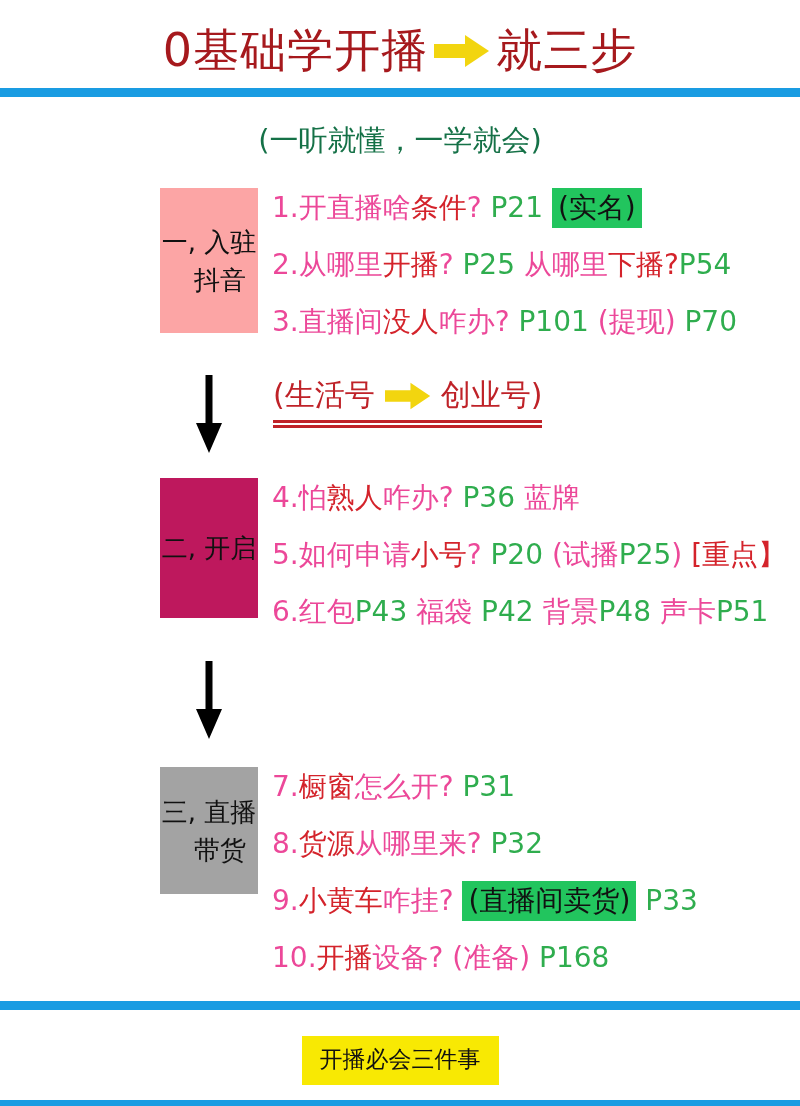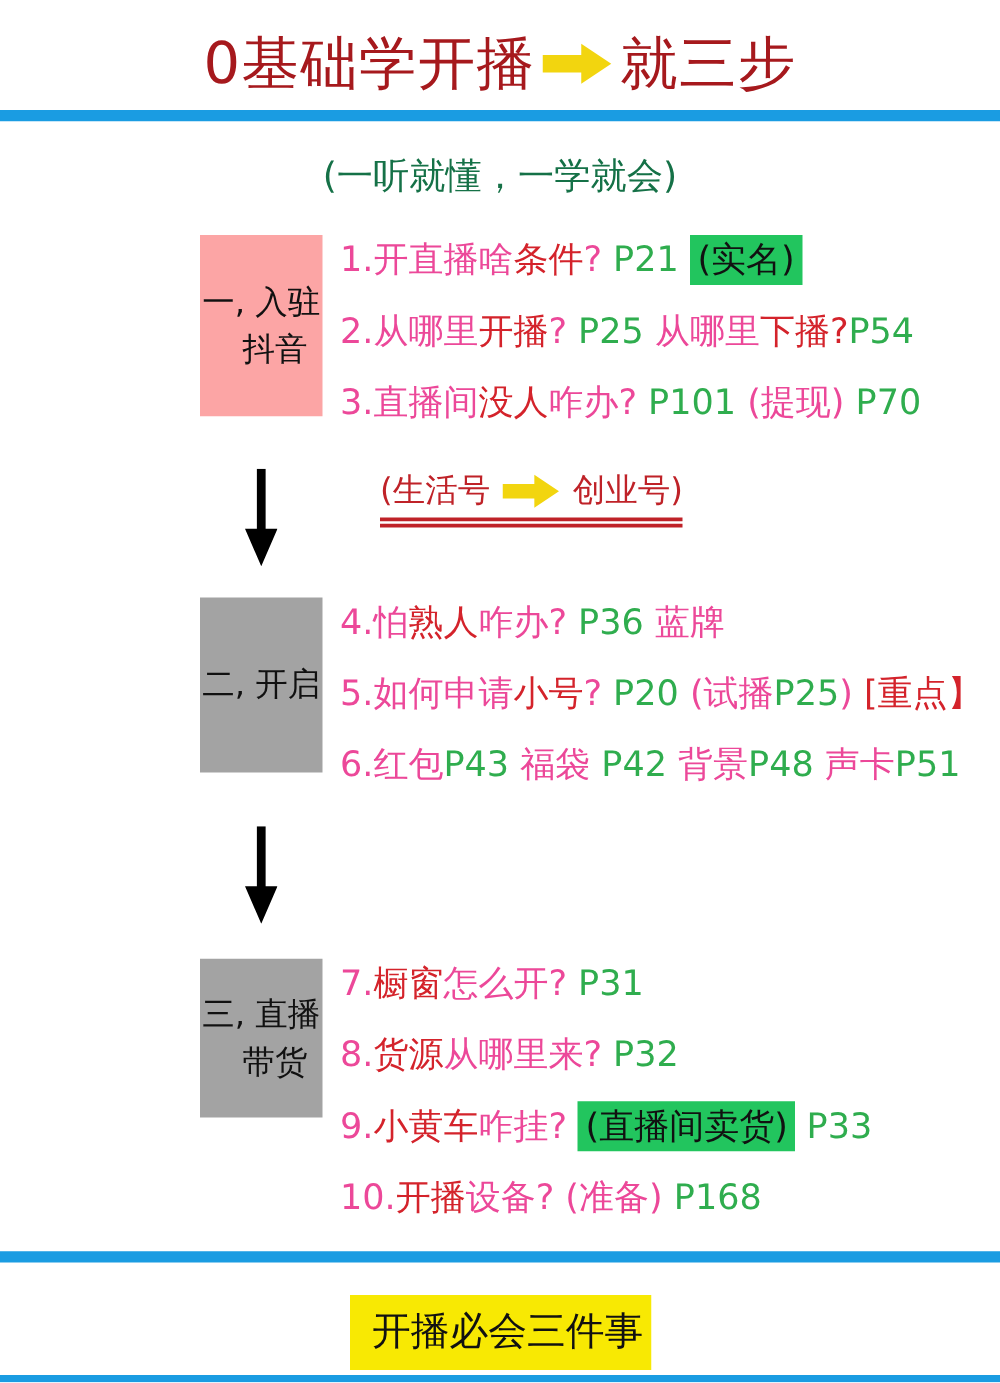--- a/index.html
+++ b/index.html
@@ -33,44 +33,44 @@
   .section-1 { margin-top:27px; }
   .section-2 { margin-top:23px; }
   .section-3 { margin-top:26px; }
   .step-box {
     flex:0 0 98px; width:98px;
     display:flex; flex-direction:column; justify-content:center;
     font-size:26px; line-height:38px; color:#111;
     text-align:center;
   }
   .box-1 { height:145px; background:#fca5a5; }
-  .box-2 { height:140px; background:#a3a3a3; }
+  .box-2 { height:140px; background:#be185d; }
   .box-3 { height:127px; background:#a3a3a3; }
   .step-box .line2 { text-indent:22px; }
   .items { margin-left:14px; padding-top:0; }
   .item { font-size:28px; line-height:40px; margin-bottom:17px; white-space:nowrap; }
   .seg-k { color:#ec4899; }
   .seg-r { color:#d4232b; }
   .seg-g { color:#2fad4e; }
   .seg-hl { color:#111; background:#22c55e; padding:3px 6px 4px 6px; }
   
   .arrow-note-row { display:flex; align-items:flex-start; margin-left:196px; margin-top:16px; height:80px; }
   .arrow-row-2 { margin-left:196px; margin-top:12px; height:80px; }
   .down-arrow { display:block; }
   .note {
-    margin-left:82px; margin-top:0;
+    margin-left:51px; margin-top:0;
     display:flex; align-items:center;
-    font-size:26px; color:#bf2228;
+    font-size:30px; color:#bf2228;
     border-bottom:8px double #bf2228;
     padding-bottom:4px;
   }
   .note-arrow { margin:0 10px; display:block; }
   
   .footer-headline-row { margin-top:26px; display:flex; justify-content:center; }
-  .footer-headline { background:#f8e903; color:#111; font-size:31px; padding:8px 6px 10px 18px; }
+  .footer-headline { background:#f8e903; color:#111; font-size:23px; padding:8px 18px 10px 18px; }
 </style>
 </head>
 <body>
 
 <div class="page">
 
   <div class="title-row">
     <span class="title-text">0基础学开播</span>
     <svg class="title-arrow" width="56" height="34" viewBox="0 0 56 34">
       <path d="M0 10 H31 V1 L55 17 L31 33 V24 H0 Z" fill="#f2d50f"></path>

